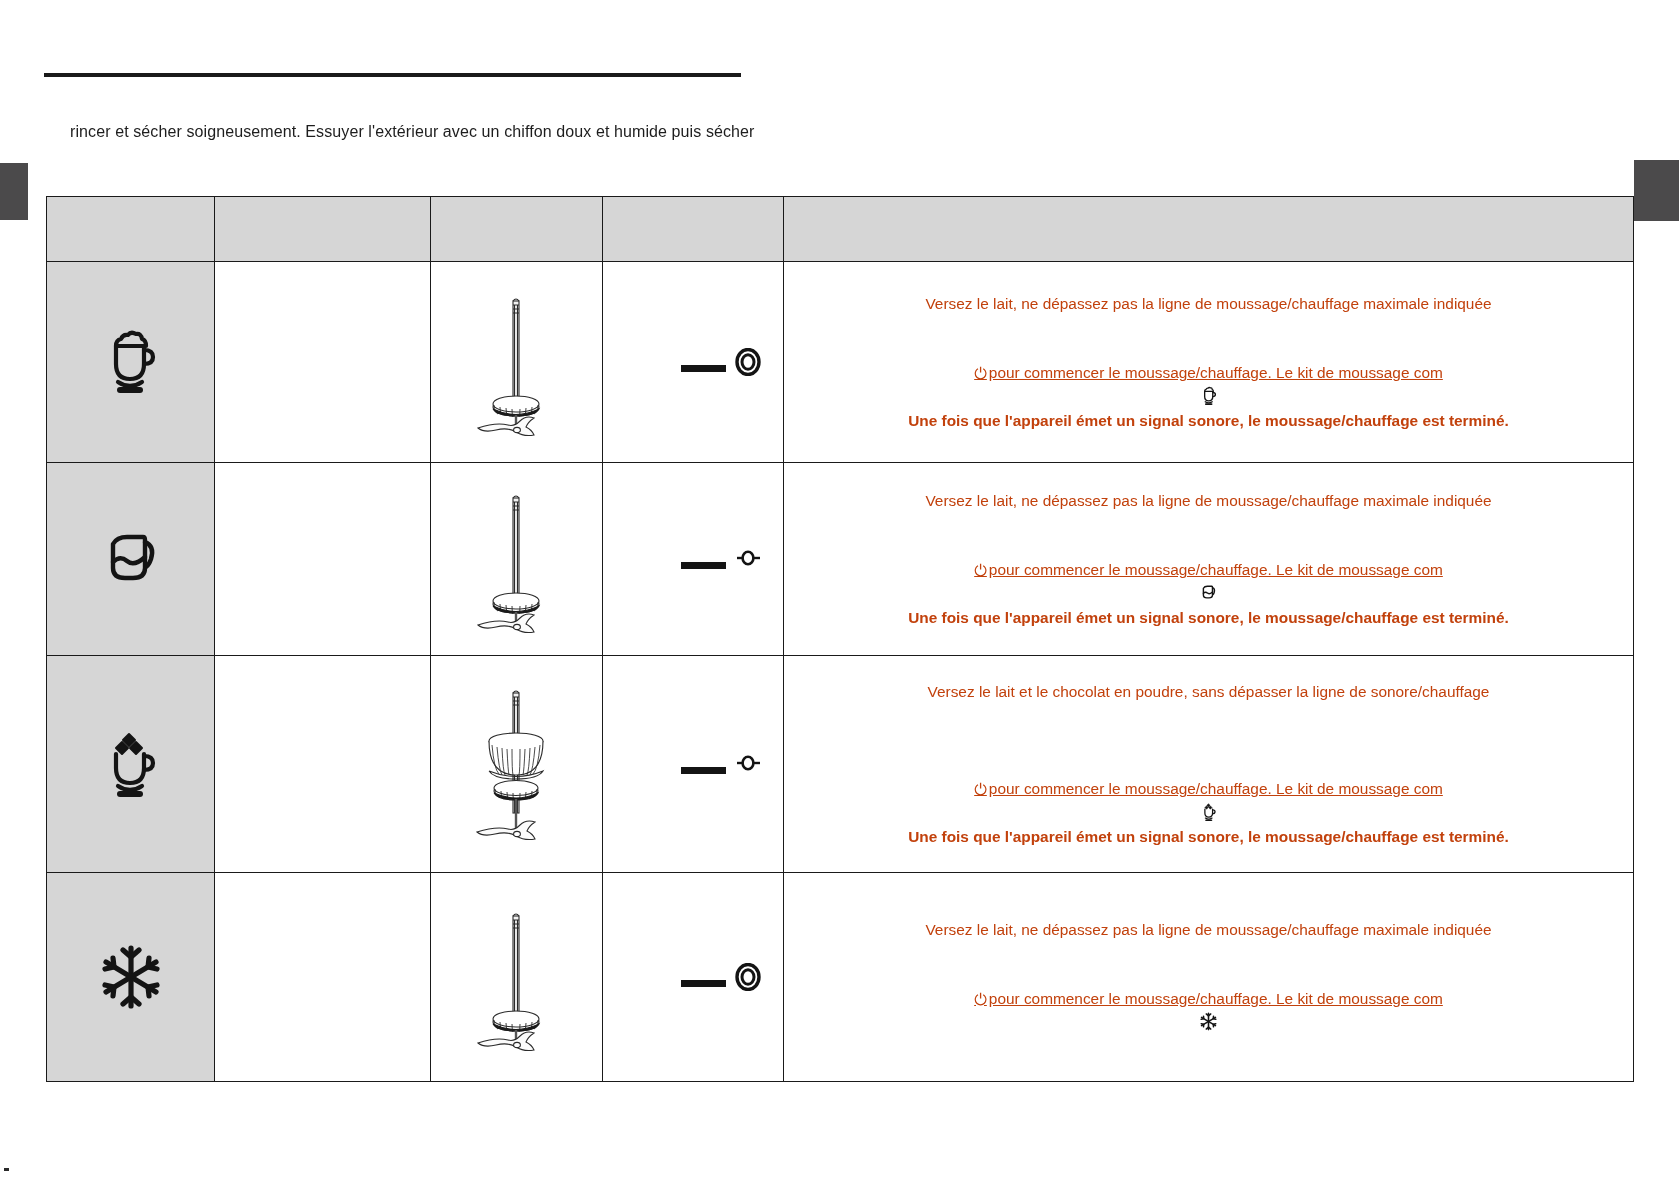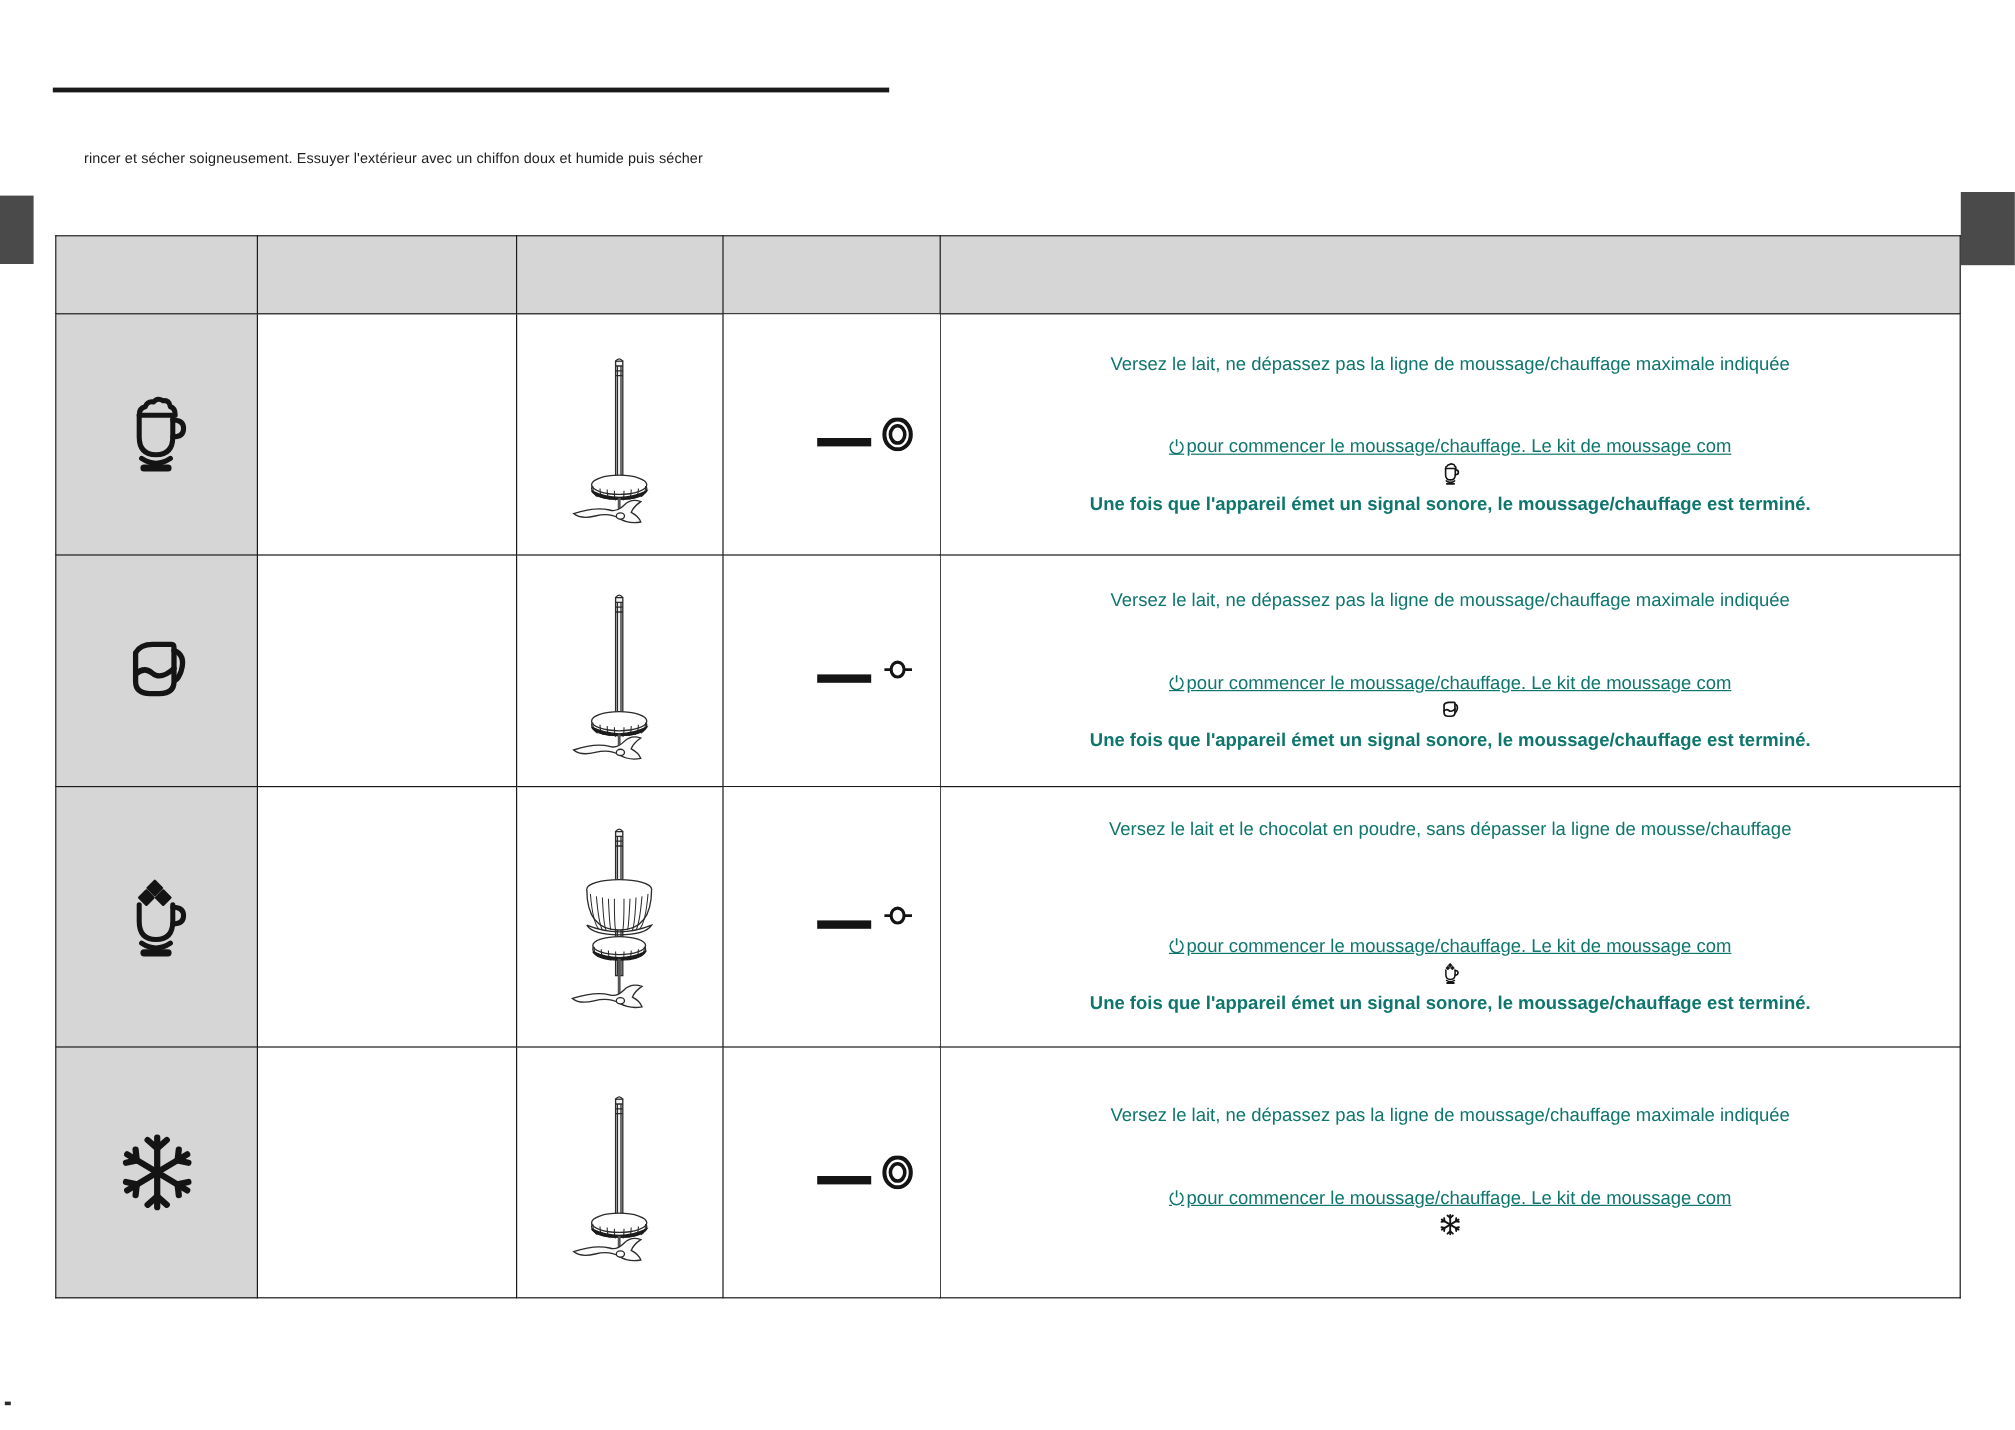--- a/index.html
+++ b/index.html
@@ -22,21 +22,21 @@
     left: 44px;
     top: 73px;
     width: 697px;
     height: 4px;
     background: #1a1a1a;
   }
   .intro-line {
     position: absolute;
     left: 70px;
     top: 122px;
-    font-size: 12px;
+    font-size: 16px;
     line-height: 20px;
     letter-spacing: 0.1px;
     white-space: nowrap;
     color: #1d1d1d;
   }
   .edge-tab {
     position: absolute;
     background: #4b4a4b;
   }
   .edge-tab.left {
@@ -128,21 +128,21 @@
     height: 7px;
     background: #141414;
     margin-right: 9px;
     margin-top: 13px;
   }
 
   
   .tblock {
     font-size: 15.4px;
     line-height: 21px;
-    color: #0f766e;
+    color: #c2410c;
   }
   .tline {
     white-space: nowrap;
     margin: 0;
   }
   .tline.lead { margin-bottom: 48px; }
   .tline.lead-wide { margin-bottom: 76px; }
   .tline.start { margin-bottom: 0px; text-decoration: underline; }
   .tline.tail { margin-top: 4px; font-weight: bold; }
   .pwr {
@@ -374,21 +374,21 @@
           <span class="bar"></span>
           <svg width="26" height="28" viewBox="0 0 26 28">
             <ellipse cx="13" cy="13" rx="5.4" ry="6.2" fill="none" stroke="#141414" stroke-width="2.6"></ellipse>
             <line x1="2" y1="13" x2="7" y2="13" stroke="#141414" stroke-width="2.4"></line>
             <line x1="19" y1="13" x2="25" y2="13" stroke="#141414" stroke-width="2.4"></line>
           </svg>
         </div>
       </td>
       <td class="textcell">
         <div class="tblock">
-          <p class="tline lead-wide">Versez le lait et le chocolat en poudre, sans dépasser la ligne de mousse/chauffage</p>
+          <p class="tline lead-wide">Versez le lait et le chocolat en poudre, sans dépasser la ligne de sonore/chauffage</p>
           <p class="tline start">
             <span class="pwr">⏻</span><span>pour commencer le moussage/chauffage. Le kit de moussage com</span>
           </p>
           <span class="mini">
             <svg width="22" height="22" viewBox="0 0 64 80">
               <g fill="#141414" stroke="#141414" stroke-width="2" stroke-linejoin="round">
                 <path d="M24 16 L30 10 L36 16 L30 22 Z"></path>
                 <path d="M17 24 L23 18 L29 24 L23 30 Z"></path>
                 <path d="M31 24 L37 18 L43 24 L37 30 Z"></path>
               </g>

